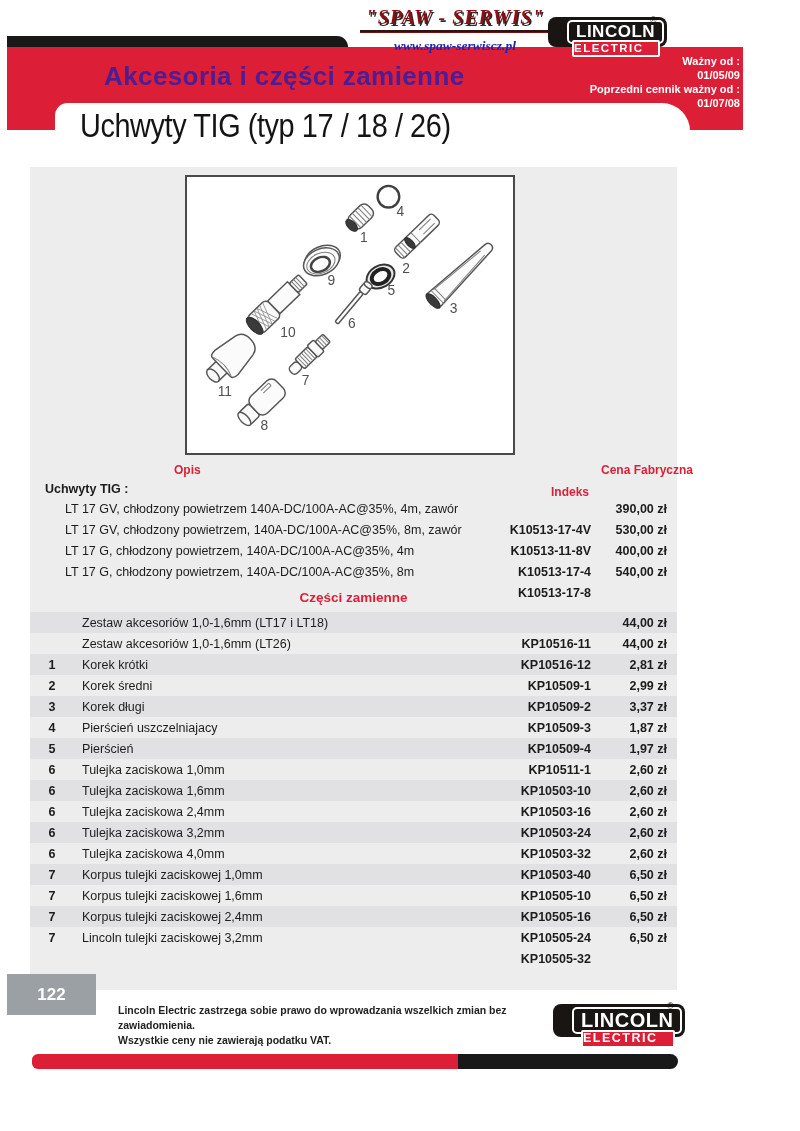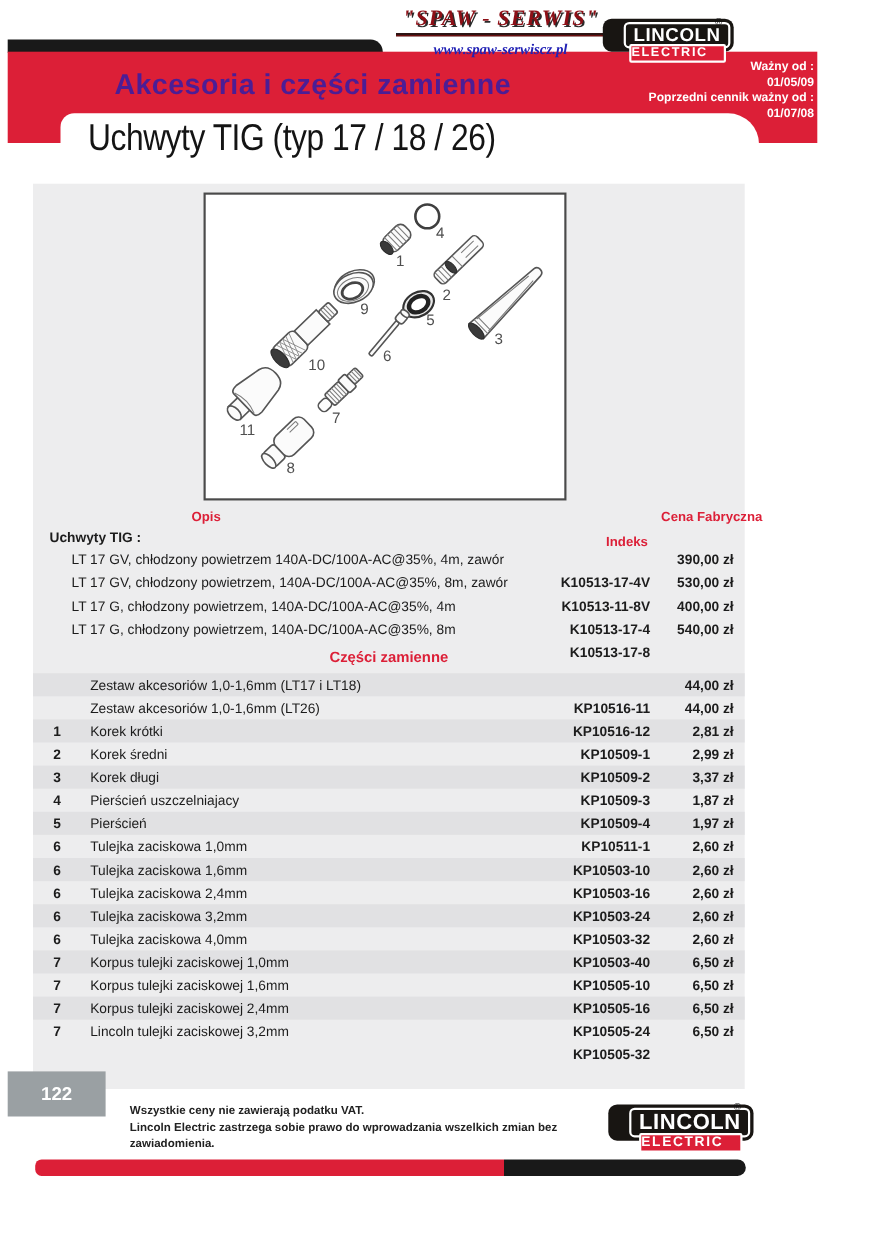--- a/index.html
+++ b/index.html
@@ -339,22 +339,22 @@
         <span class="rind">KP10505-32</span>
         <span class="rprice">6,50 zł</span>
       </div>
     </div>
 </div>
 
 <div class="abs pagenum">
   <span>122</span>
 </div>
 <div class="abs notes">
+  <div>Lincoln Electric zastrzega sobie prawo do wprowadzania wszelkich zmian bez zawiadomienia.</div>
   <div>Wszystkie ceny nie zawierają podatku VAT.</div>
-  <div>Lincoln Electric zastrzega sobie prawo do wprowadzania wszelkich zmian bez zawiadomienia.</div>
 </div>
 <div class="abs lincoln lincoln-bottom">
   <span class="black">
     <span class="inner">LINCOLN</span>
   </span>
   <span class="electric">ELECTRIC</span>
   <span class="reg">®</span>
 </div>
 <div class="abs footbar"></div>
 

